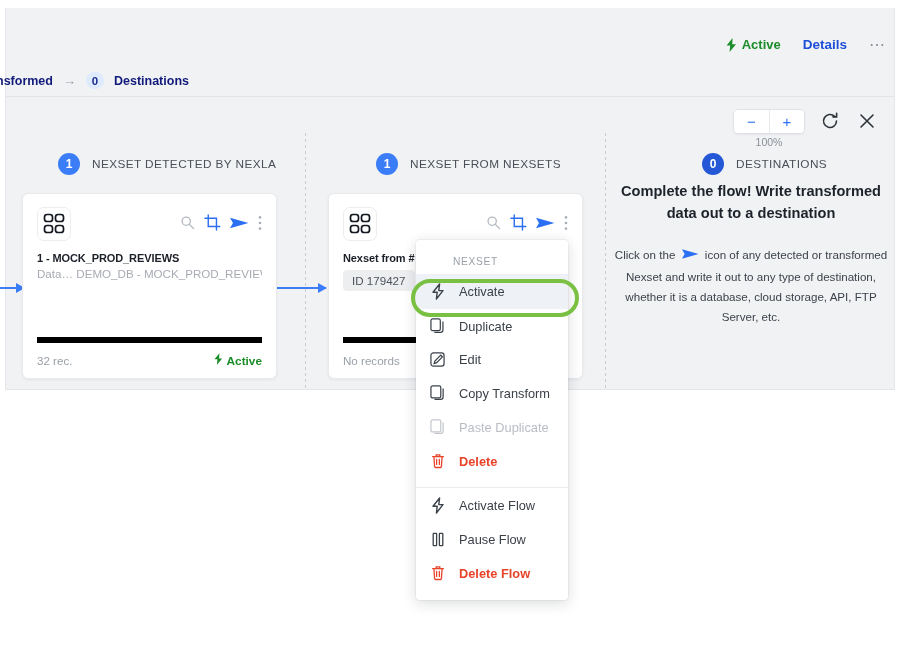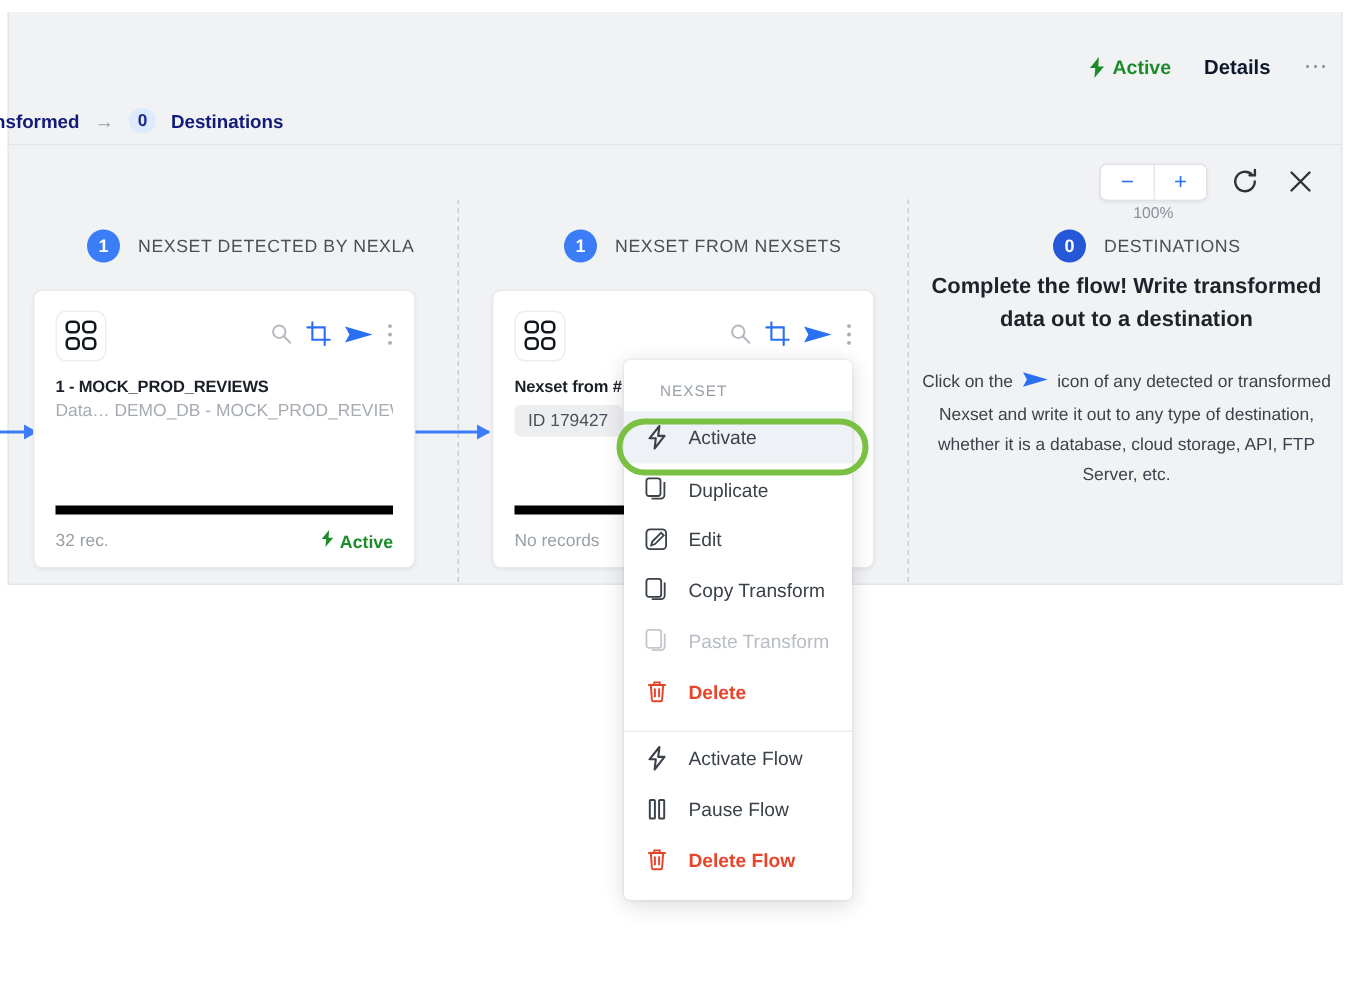--- a/index.html
+++ b/index.html
@@ -17,21 +17,21 @@
     background: #f1f2f4;
     border-left: 1px solid #e4e6e9;
     border-right: 1px solid #e4e6e9;
   }
   .status-row {
     position: absolute; right: 14px; top: 37px;
     display: flex; align-items: center; gap: 22px;
   }
   .active-pill { display: flex; align-items: center; gap: 5px; color: #1a8c28; font-weight: bold; font-size: 13px; }
   .bolt { display: inline-block; width: 11px; height: 14px; }
-  .details-link { color: #0f172a; font-weight: bold; font-size: 13.5px; cursor: pointer; }
+  .details-link { color: #1d4ed8; font-weight: bold; font-size: 13.5px; cursor: pointer; }
   .dots-h { color: #8b9099; font-size: 16px; letter-spacing: 1px; line-height: 8px; cursor: pointer; }
 
   
   .breadcrumb {
     position: absolute; left: -4px; top: 72px;
     display: flex; align-items: center; gap: 10px;
     font-size: 12.5px; font-weight: bold; color: #121b7a;
   }
   .crumb-text { color: #121b7a; }
   .crumb-arrow { color: #9aa0ac; font-size: 13px; font-weight: normal; }
@@ -128,21 +128,21 @@
   .inline-send { display: inline-block; vertical-align: -2px; margin: 0 3px; }
 
   
   .ctx-menu {
     position: absolute; left: 416px; top: 240px; width: 152px;
     background: #ffffff; border-radius: 4px;
     box-shadow: 0 3px 14px rgba(16,24,40,0.16), 0 0 0 1px rgba(16,24,40,0.04);
     padding: 8px 0 10px 0;
     z-index: 40;
   }
-  .ctx-section { font-size: 10.2px; color: #9aa0a8; letter-spacing: 0.7px; padding: 8px 13px 7px 24px; }
+  .ctx-section { font-size: 10.2px; color: #9aa0a8; letter-spacing: 0.7px; padding: 8px 13px 7px 24px; margin-left: 13px; }
   .ctx-item {
     display: flex; align-items: center; gap: 13px;
     padding: 9px 13px; font-size: 12.8px; color: #3b4149; cursor: pointer;
   }
   .ctx-item .ctx-ico { width: 17px; display: flex; align-items: center; justify-content: center; }
   .ctx-item.highlight { background: #eef1f6; }
   .ctx-item.disabled { color: #b8bdc4; cursor: default; }
   .ctx-item.danger { color: #e8442a; font-weight: bold; }
   .ctx-divider { height: 1px; background: #ececee; margin: 9px 0 0 0; }
 
@@ -379,21 +379,21 @@
       <span>Copy Transform</span>
     </div>
 
     <div class="ctx-item disabled">
       <span class="ctx-ico">
         <svg width="15" height="16" viewBox="0 0 16 17" fill="none" stroke="#c3c7cd" stroke-width="1.3">
           <rect x="1" y="1" width="10.5" height="12.8" rx="1.8"></rect>
             <path d="M14 3.6v9.2a2.6 2.6 0 0 1-2.6 2.6H4.8"></path>
         </svg>
       </span>
-      <span>Paste Transform</span>
+      <span>Paste Duplicate</span>
     </div>
 
     <div class="ctx-item danger">
       <span class="ctx-ico">
         <svg width="14" height="16" viewBox="0 0 14 16" fill="none" stroke="#e8442a" stroke-width="1.3" stroke-linecap="round">
           <path d="M1.6 3.6h10.8"></path>
             <path d="M5.2 3.6V1.9h3.6v1.7"></path>
           <path d="M2.9 3.6l.7 10a1 1 0 0 0 1 .9h4.8a1 1 0 0 0 1-.9l.7-10"></path>
           <path d="M5.6 6.4v5M8.4 6.4v5"></path>
         </svg>

